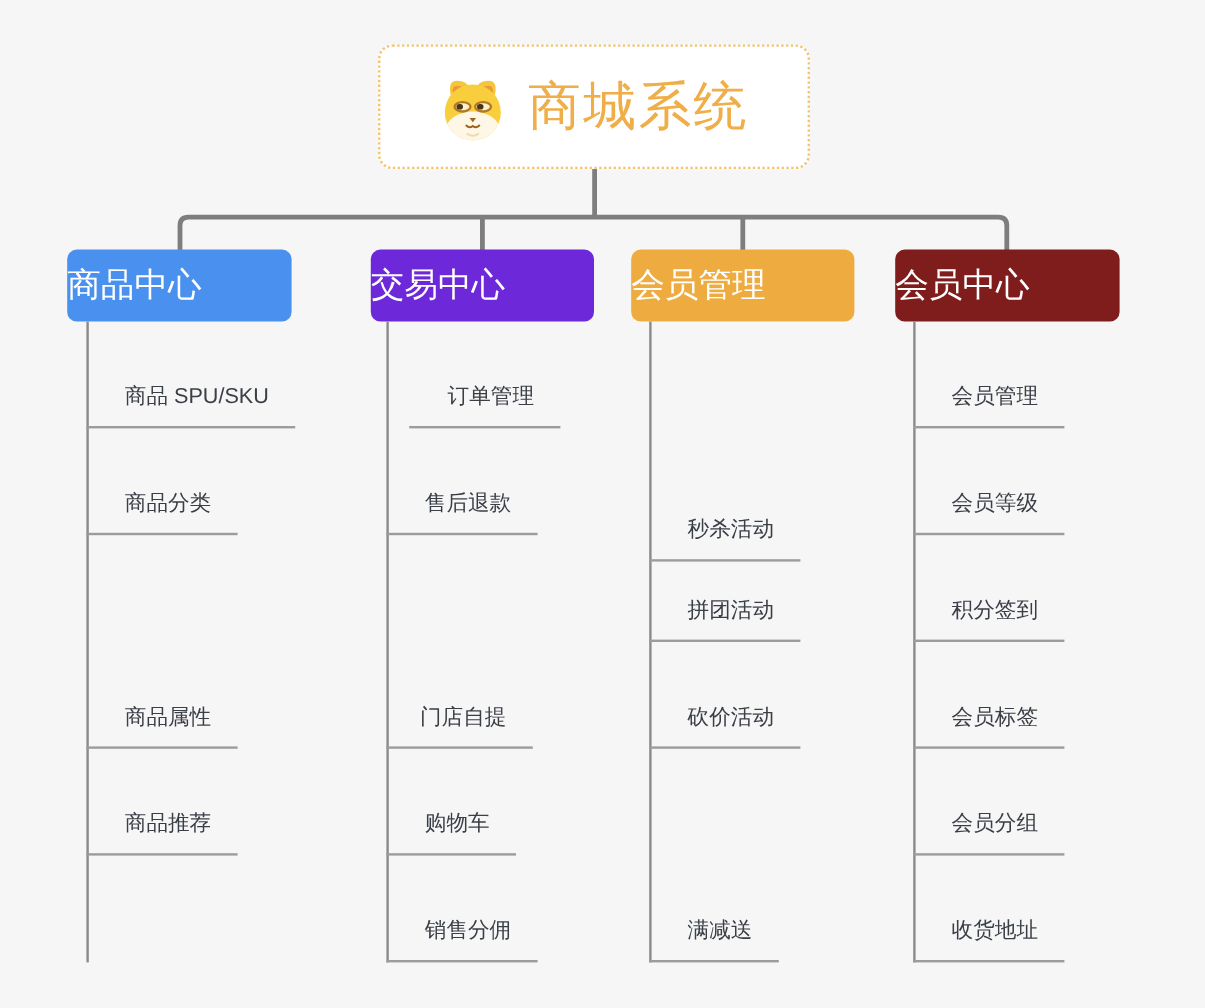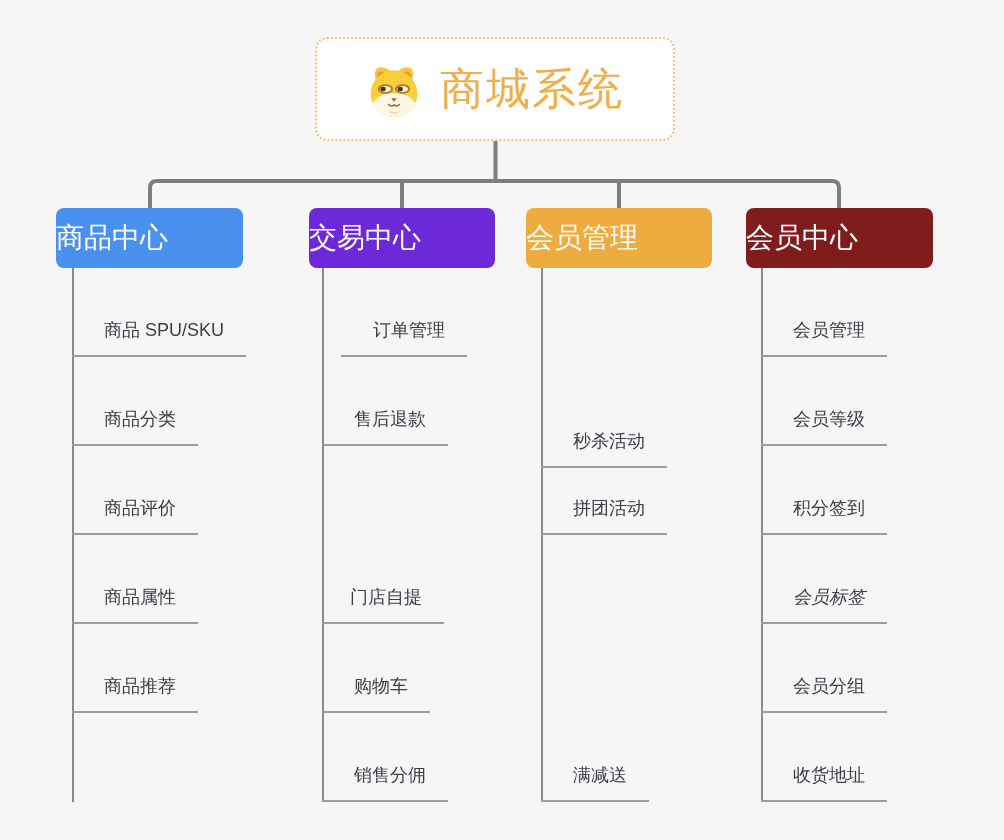--- a/index.html
+++ b/index.html
@@ -99,34 +99,34 @@
     <span>会员中心</span>
   </div>
 
   <div class="trunk" style="left:72px;"></div>
   <div class="trunk" style="left:322px;"></div>
   <div class="trunk" style="left:541px;"></div>
   <div class="trunk" style="left:761px;"></div>
 
   <div class="leaf" style="left:72px;top:313px;">商品 SPU/SKU</div>
   <div class="leaf" style="left:72px;top:402px;">商品分类</div>
-  <div class="leaf" style="left:72px;top:491px;">商品评价</div>
   <div class="leaf" style="left:72px;top:580px;">商品属性</div>
   <div class="leaf" style="left:72px;top:669px;">商品推荐</div>
 
   <div class="leaf" style="left:341px;top:313px;text-align:right;">订单管理</div>
   <div class="leaf" style="left:322px;top:402px;">售后退款</div>
   <div class="leaf" style="left:322px;top:580px;padding-left:28px;">门店自提</div>
   <div class="leaf" style="left:322px;top:669px;">购物车</div>
   <div class="leaf" style="left:322px;top:758px;">销售分佣</div>
 
   <div class="leaf" style="left:541px;top:424px;">秒杀活动</div>
   <div class="leaf" style="left:541px;top:491px;">拼团活动</div>
+  <div class="leaf" style="left:541px;top:580px;">砍价活动</div>
   <div class="leaf" style="left:541px;top:758px;">满减送</div>
 
   <div class="leaf" style="left:761px;top:313px;">会员管理</div>
   <div class="leaf" style="left:761px;top:402px;">会员等级</div>
   <div class="leaf" style="left:761px;top:491px;">积分签到</div>
-  <div class="leaf" style="left:761px;top:580px;font-style:italic;">会员标签</div>
+  <div class="leaf" style="left:761px;top:580px;">会员标签</div>
   <div class="leaf" style="left:761px;top:669px;">会员分组</div>
   <div class="leaf" style="left:761px;top:758px;">收货地址</div>
 
 </div>
 
 </body></html>

